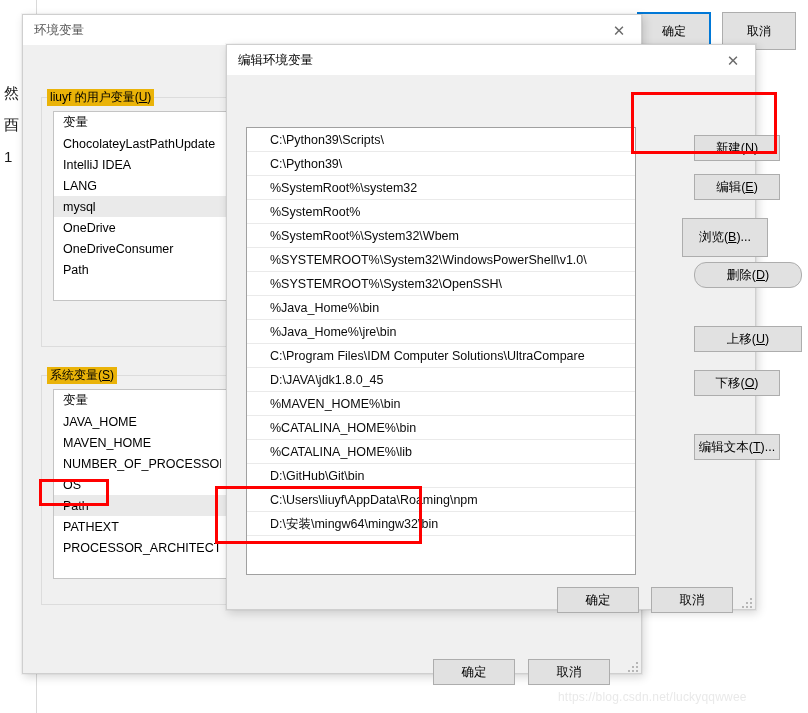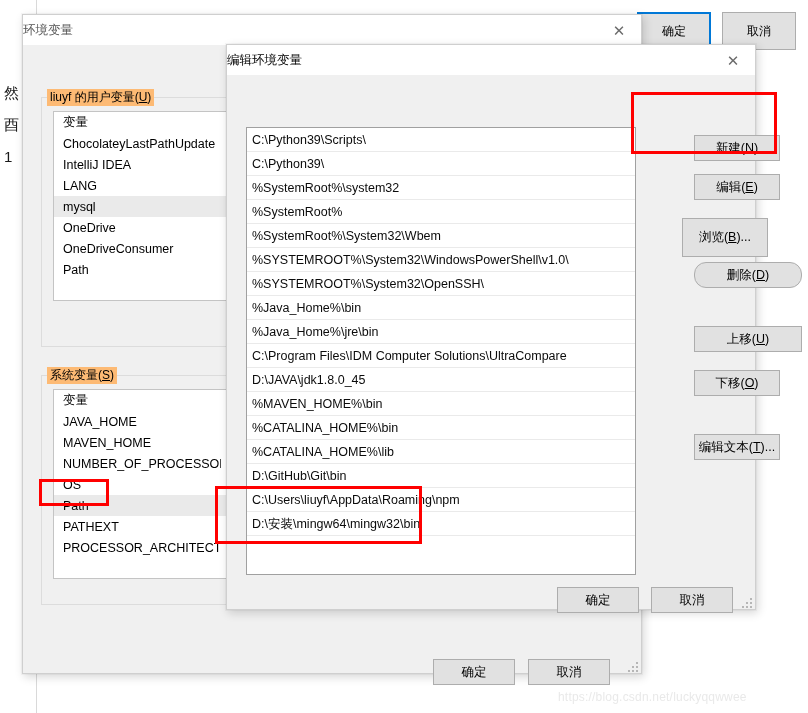--- a/index.html
+++ b/index.html
@@ -39,21 +39,21 @@
     background: #f0f0f0;
     border: 1px solid #cfcfcf;
     box-shadow: 0 0 0 1px rgba(0,0,0,0.03), 2px 3px 9px rgba(0,0,0,0.16);
   }
   .titlebar {
     height: 30px; background: #ffffff;
     display: flex; align-items: center;
     position: relative;
   }
   .titlebar .title {
-    font-size: 12.5px; color: #555; user-select:none;font-family:Liberation Serif, serif;
+    font-size: 12.5px; color: #555; padding-left: 11px; user-select:none;font-family:Liberation Serif, serif;
   }
   .titlebar.active .title { color: #000; }
   .close-x {
     position: absolute; right: 0; top: 0;
     width: 44px; height: 30px;
     display: flex; align-items: center; justify-content: center;
     font-size: 15px; color: #6b6b6b; line-height: 1;
   }
   .dlg-body { position: relative; width: 100%; }
 
@@ -62,21 +62,21 @@
     width: 11px; height: 11px;
   }
   .resize-grip i {
     position:absolute; width:2px; height:2px; background:#b6b6b6; display:block;
   }
 
   
   .groupbox { position: absolute; }
   .groupbox > .gb-legend {
     position: absolute; top: -8px; left: 6px;
-    background: #fdba74; padding: 0 3px;
+    background: #eab308; padding: 0 3px;
     font-size: 12px; color: #000; white-space: nowrap;
   }
   .groupbox > .gb-frame {
     position: absolute; inset: 0;
     border: 1px solid #dcdcdc; border-radius: 0;
   }
 
   
   .listview {
     position: absolute; background: #ffffff;
@@ -92,21 +92,21 @@
   .lv-cell-name { padding-left: 9px; width: 167px; overflow:hidden; text-overflow: clip; }
   .lv-cell-val  { padding-left: 7px; flex: 1; overflow: hidden; color:#000; }
 
   
   .pathlist {
     position: absolute; background: #ffffff;
     border: 1px solid #a0a0a0; overflow: hidden;
   }
   .path-row {
     height: 24px; line-height: 24px;
-    padding-left: 5px;
+    padding-left: 23px;
     font-size: 12.5px; color: #0b0b0b;
     border-bottom: 1px solid #eaeaea;
     white-space: nowrap; overflow: hidden;
   }
 
   
   .sbtn {
     position: absolute;
     background: #e1e1e1;
     border: 1px solid #adadad;

